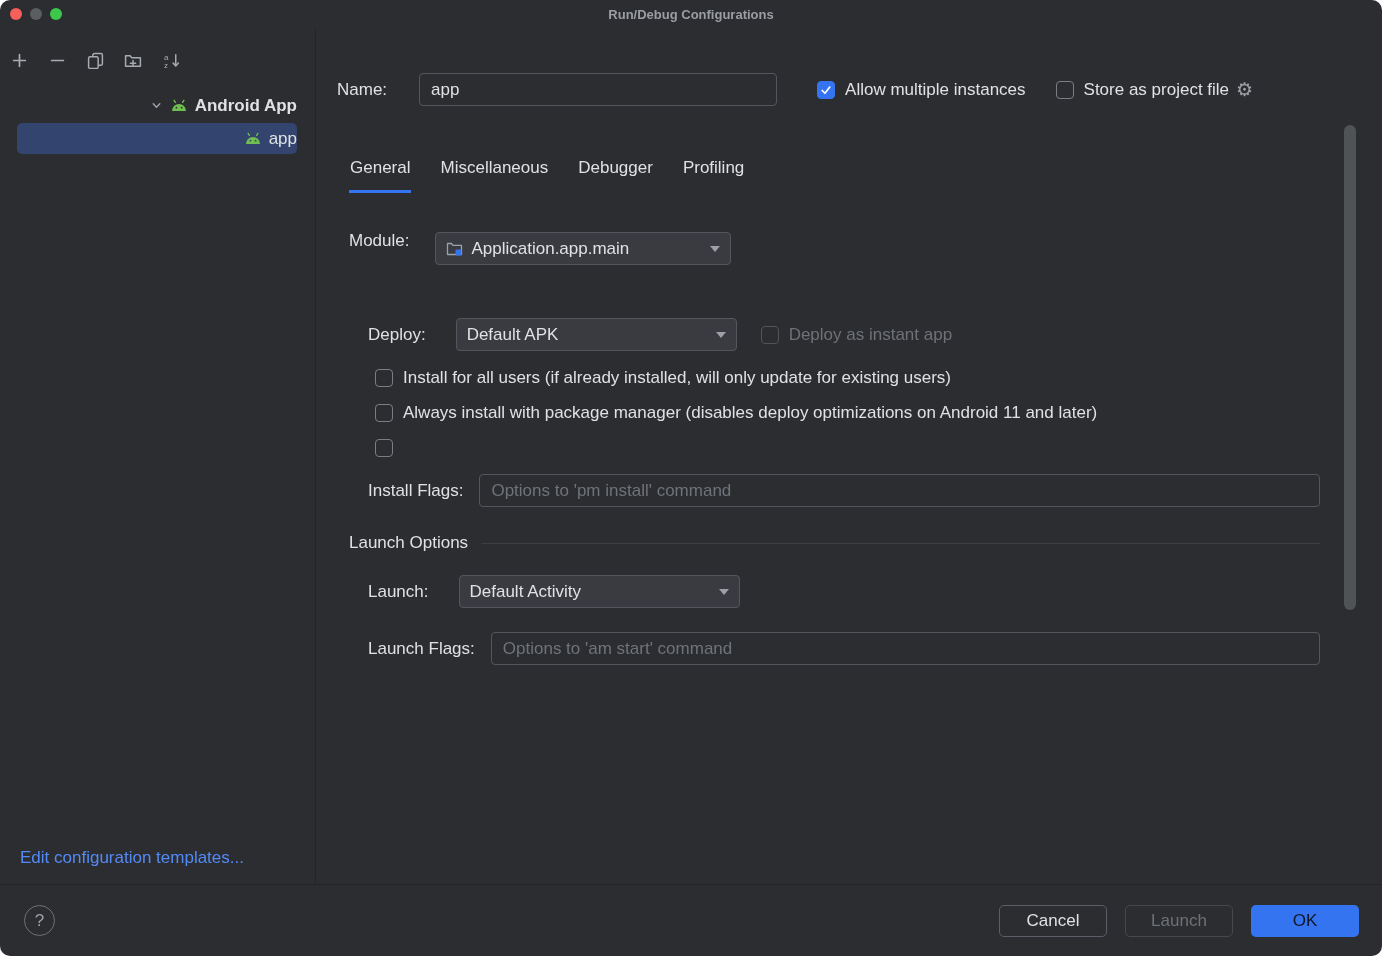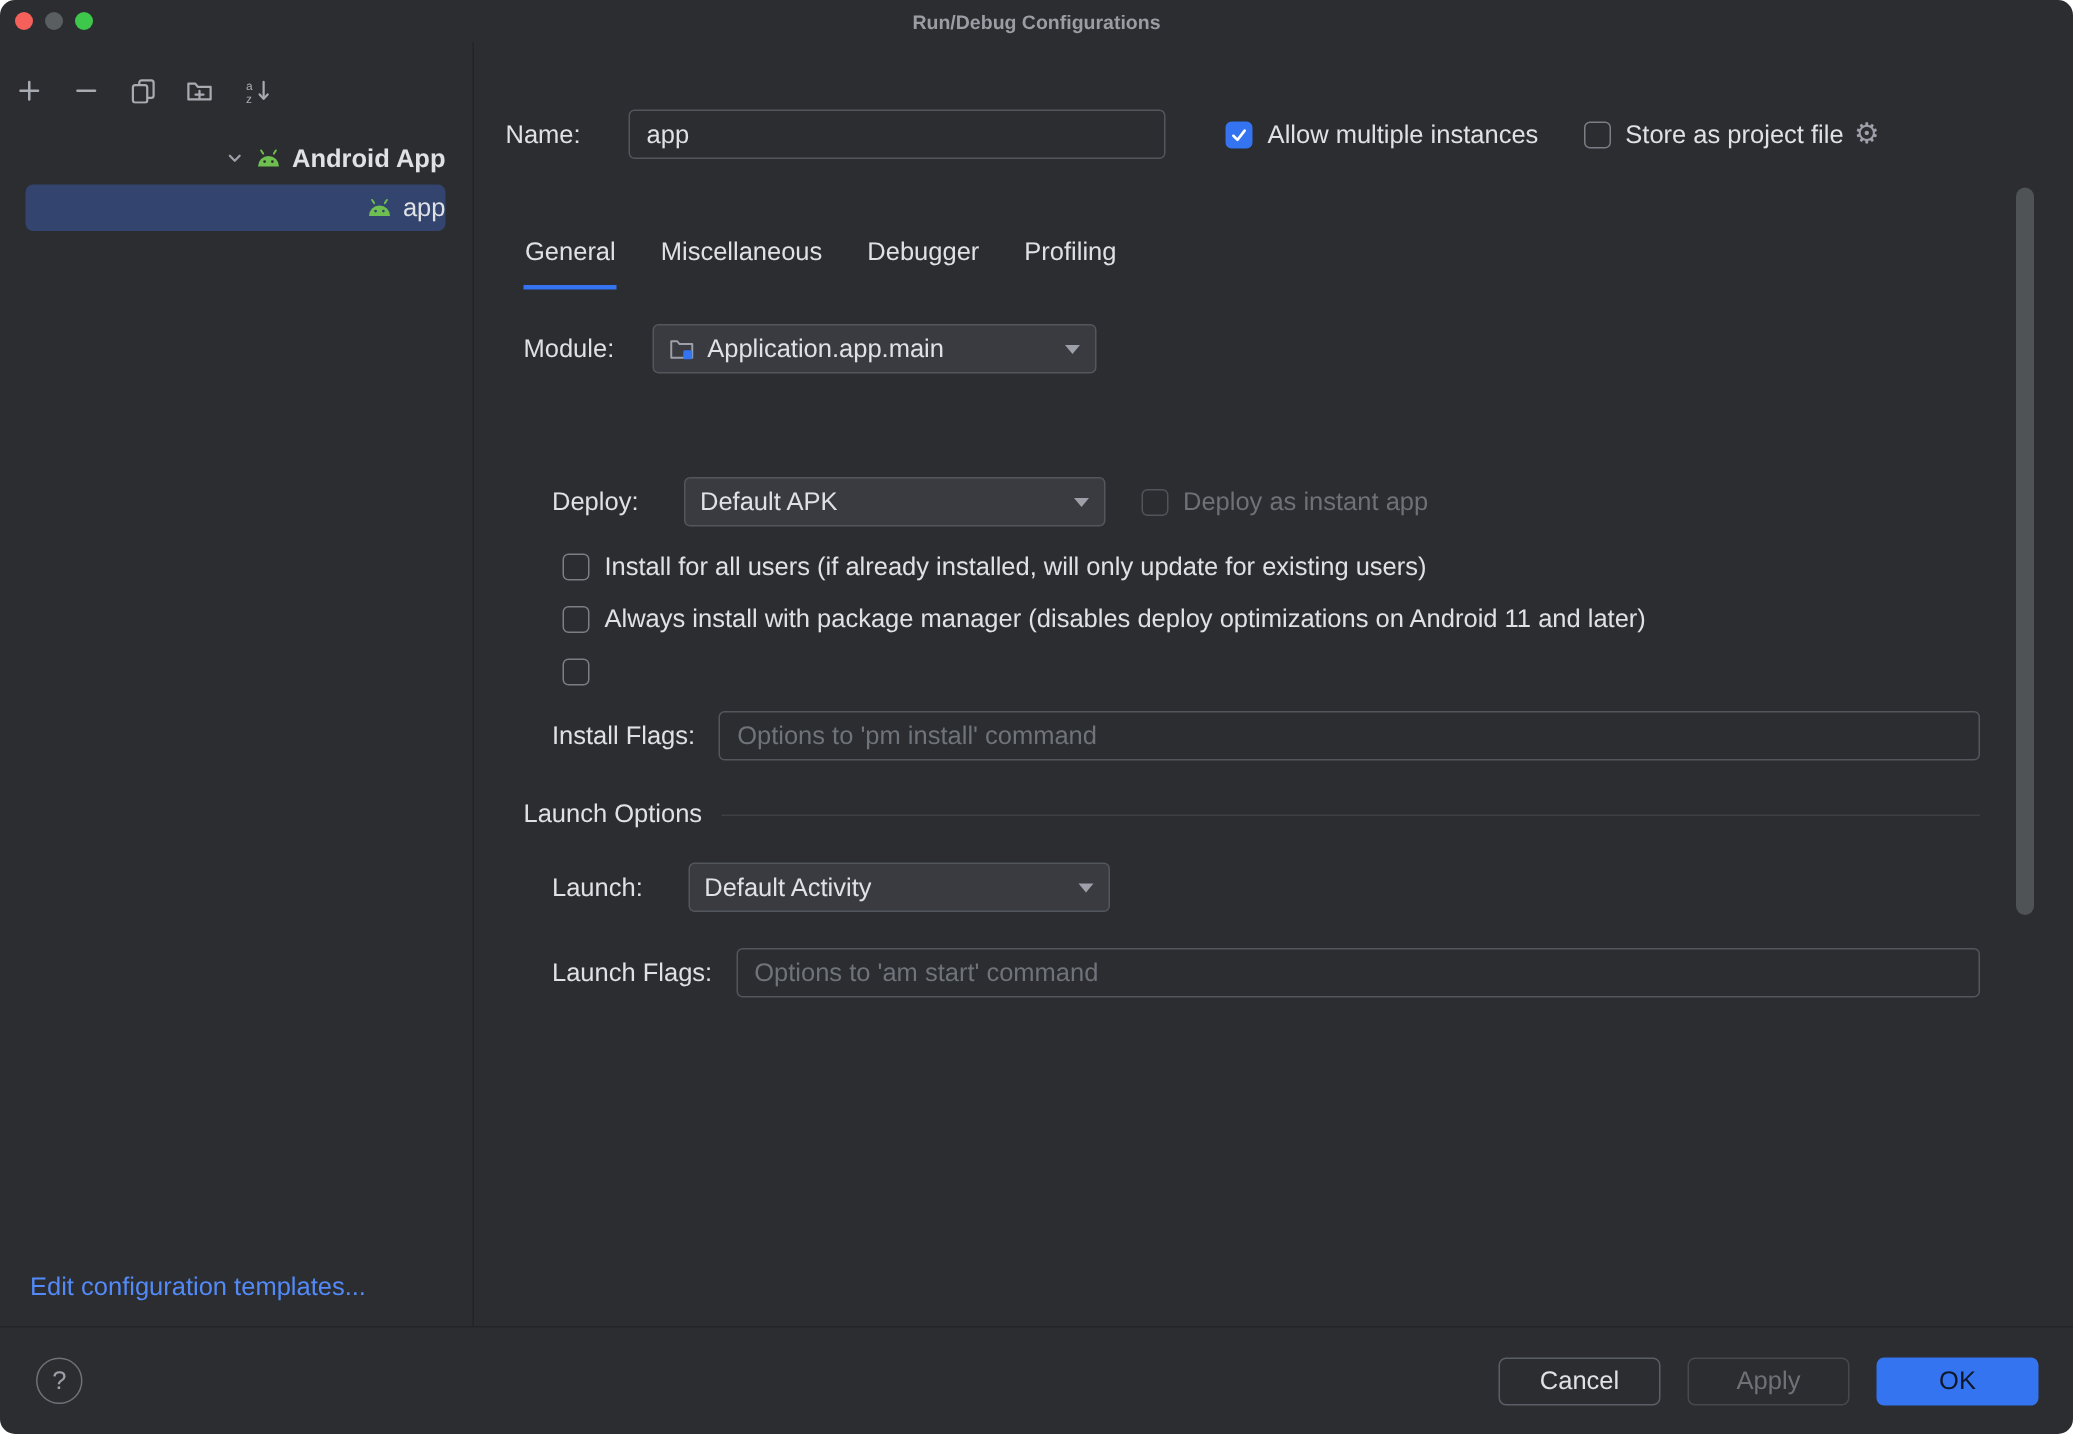--- a/index.html
+++ b/index.html
@@ -65,21 +65,21 @@
     height:33px; background:#393b40; border:1px solid #53565c; border-radius:4px;
     display:flex; align-items:center; padding:0 10px 0 10px; gap:8px; cursor:pointer;
   }
   .combo .combo-value { white-space:nowrap; overflow:hidden; }
   .arrow {
     margin-left:auto; width:0; height:0; flex:none;
     border-left:5px solid transparent; border-right:5px solid transparent; border-top:6px solid #9da0a8;
   }
 
   .module-row { position:absolute; left:33px; top:188px; display:flex; align-items:center; }
-  .module-combo { width:296px; margin-left:26px; }
+  .module-combo { width:296px; margin-left:26px;margin-top:16px; }
   .module-icon { display:flex; align-items:center; flex:none; }
 
   .section { position:absolute; left:33px; right:62px; display:flex; align-items:center; gap:13px; }
   .section-title { color:#dfe1e5; white-space:nowrap; }
   .section .line { flex:1; height:1px; background:#3d3f43; }
   .section-install { top:247px; }
   .section-launch { top:505px; }
 
   .deploy-row { position:absolute; left:52px; top:289px; display:flex; align-items:center; height:35px; }
   .deploy-combo, .launch-combo { width:281px; margin-left:30px; }
@@ -293,18 +293,18 @@
 
     <div class="scroll-thumb"></div>
   </main>
 
   <footer class="footer">
     <div class="help">
       <span>?</span>
     </div>
     <div class="footer-buttons">
       <button class="btn secondary">Cancel</button>
-      <button class="btn disabled">Apply</button>
+      <button class="btn disabled">Launch</button>
       <button class="btn primary">OK</button>
     </div>
   </footer>
 
 </div>
 
 </body></html>

